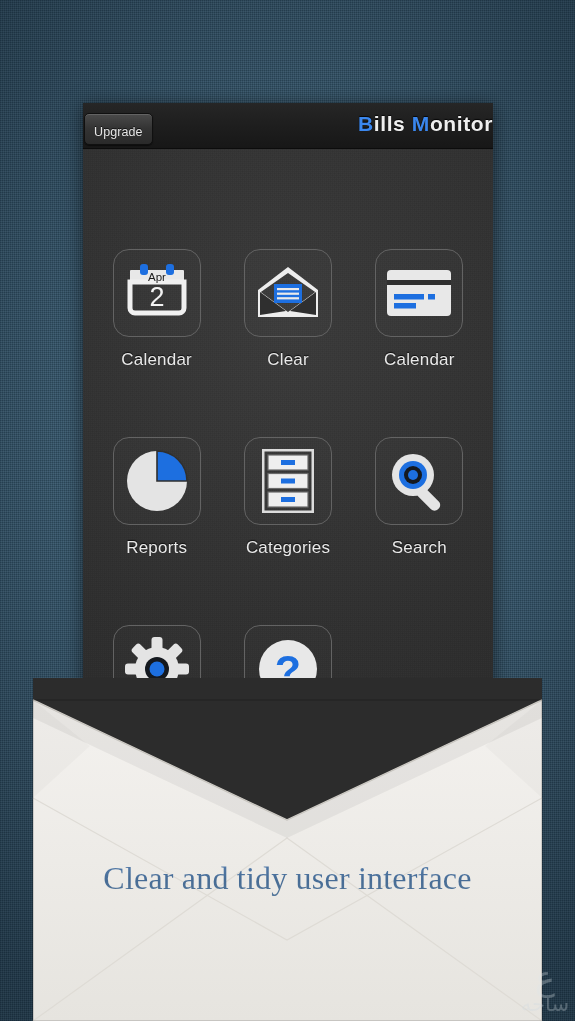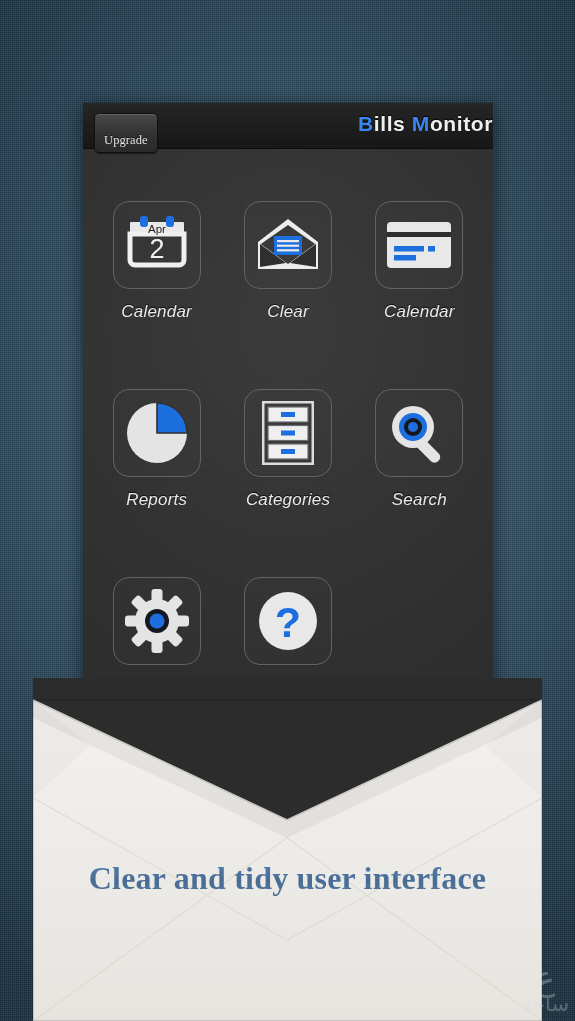--- a/index.html
+++ b/index.html
@@ -58,35 +58,34 @@
   
   .titlebar {
     position: relative;
     height: 45px;
     background: linear-gradient(180deg, #262626 0%, #1e1e1e 50%, #171717 100%);
     border-bottom: 1px solid #0c0c0c;
     z-index: 3;
   }
   .upgrade-btn {
     position: absolute;
-    left: 11px;
+    left: 1px;
     top: 10px;
-    padding: 20px 9px 5px 9px;
+    padding: 12px 9px 5px 9px;
     border-radius: 5px;
     background: linear-gradient(180deg, #4a4a4a 0%, #333333 50%, #2a2a2a 100%);
     border: 1px solid #101010;
     box-shadow: inset 0 1px 0 rgba(255,255,255,0.14), 0 1px 1px rgba(0,0,0,0.5);
     color: #e6e6e6;
     font-size: 12.5px;
     line-height: 1;
     letter-spacing: 0.1px;
     text-shadow: 0 -1px 0 rgba(0,0,0,0.7);
     white-space: nowrap;
     cursor: pointer;
-    font-family: Liberation Serif, serif;
   }
   .app-title {
     position: absolute;
     left: 0; right: 0;
     top: 9px;
     text-align: right;
     font-size: 21px;
     font-weight: bold;
     letter-spacing: 0.6px;
     color: #efefef;
@@ -105,62 +104,62 @@
     grid-template-rows: repeat(3, 188px);
     padding: 52px 8px 0 8px;
     box-sizing: border-box;
   }
   .grid-cell {
     display: flex;
     flex-direction: column;
     align-items: center;
     justify-content: flex-start;
     cursor: pointer;
+    margin-top: 48px;
   }
   .tile {
     width: 88px;
     height: 88px;
     border: 1px solid #636363;
     border-radius: 16px;
     box-sizing: border-box;
     display: flex;
     align-items: center;
     justify-content: center;
     background: rgba(255,255,255,0.012);
   }
   .tile svg { display: block; }
   .cell-label {
     margin-top: 13px;
     color: #e9e9e9;
     font-size: 17px;
     letter-spacing: 0.2px;
     text-shadow: 0 -1px 1px rgba(0,0,0,0.8);
     user-select: none;
-    font-style: italic;
   }
 
   
   .envelope {
     position: absolute;
     left: 0;
     top: 678px;
     width: 575px;
     height: 343px;
     z-index: 5;
   }
   .envelope svg { display: block; }
 
   .tagline {
     position: absolute;
     left: 0; right: 0;
     top: 860px;
     text-align: center;
     z-index: 7;
     font-family: "Liberation Serif", serif;
-    font-weight: bold;
+    font-weight: normal;
     font-size: 32px;
     letter-spacing: 0.2px;
     color: #3f6a9e;
     background: linear-gradient(180deg, #4b77ab 0%, #3a628f 55%, #486e94 100%);
     -webkit-background-clip: text;
     background-clip: text;
     -webkit-text-fill-color: transparent;
     opacity: 0.92;
     user-select: none;
   }

